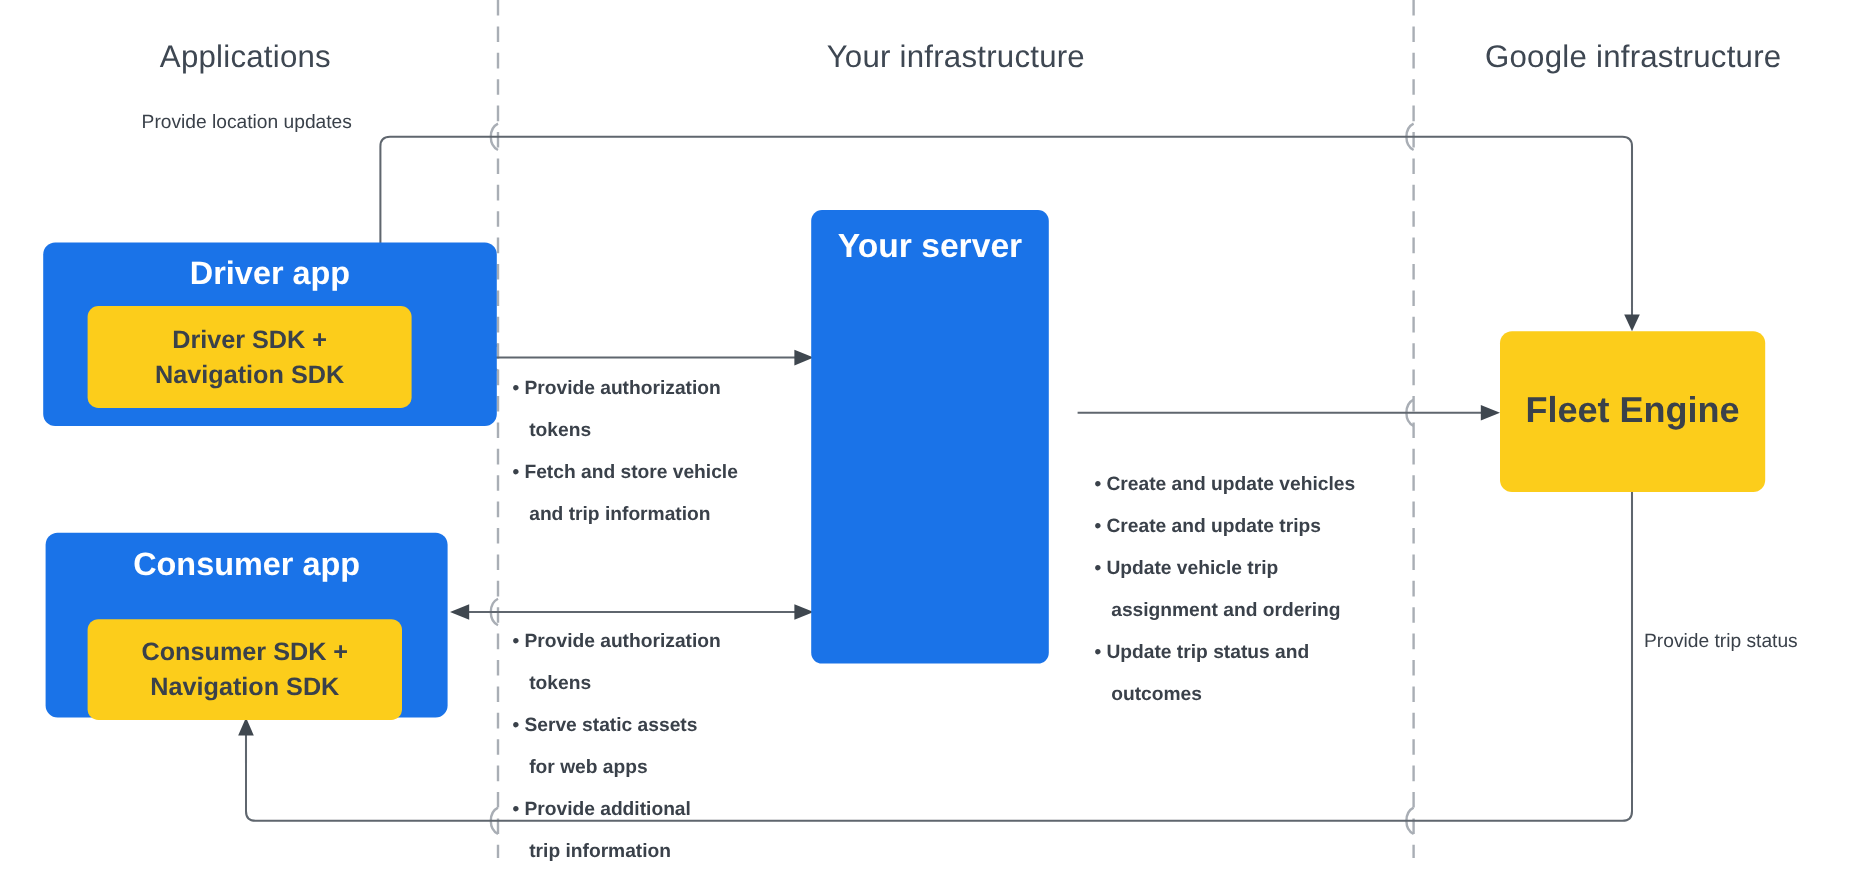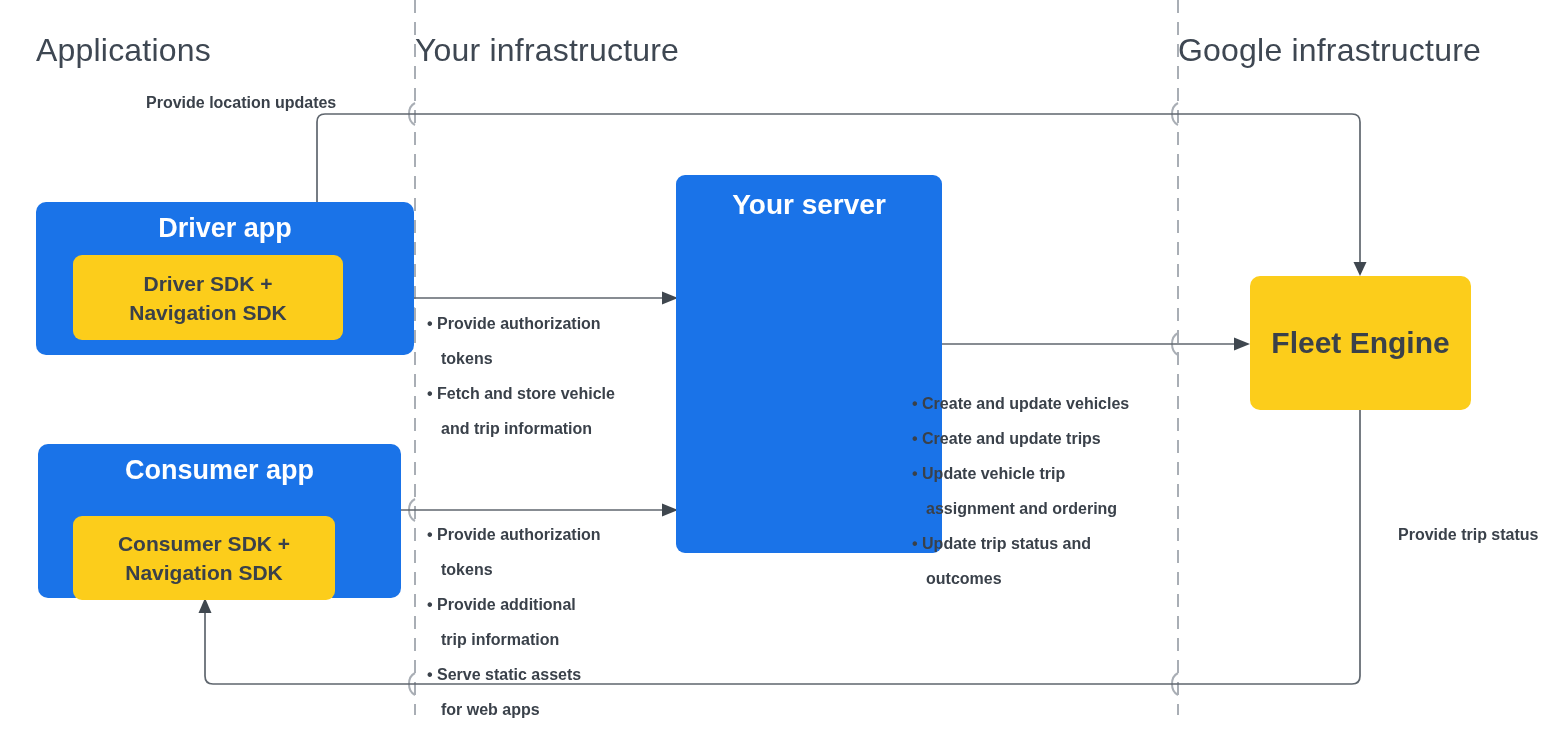--- a/index.html
+++ b/index.html
@@ -6,43 +6,42 @@
   .canvas{
     position:relative;width:1559px;height:742px;background:#ffffff;
     font-family:"Liberation Sans",sans-serif;overflow:hidden;
   }
   svg.wires{position:absolute;left:0;top:0;width:1559px;height:742px;}
   .divider{stroke:var(--dashed,#a9aeb5);stroke-width:2;stroke-dasharray:13 9;fill:none;}
   .jump{stroke:var(--dashed,#a9aeb5);stroke-width:2;fill:none;}
   .edge{stroke:var(--line,#5f666e);stroke-width:1.7;fill:none;}
   .head{fill:var(--arrowhead,#3f474f);stroke:none;}
   .col-header{
-    position:absolute;top:32px;font-size:32px;color:var(--header-text,#3e4752);
-    text-align:left;letter-spacing:.2px;
+    position:absolute;top:32px;font-size:26px;color:var(--header-text,#3e4752);
+    text-align:center;letter-spacing:.2px;
   }
   .edge-label{
-    position:absolute;font-size:16px;font-weight:bold;color:var(--dark-text,#3a414a);
+    position:absolute;font-size:16px;font-weight:normal;color:var(--dark-text,#3a414a);
     white-space:nowrap;
-    margin-left:28px;
   }
   .app-box{
     position:absolute;background:var(--blue,#1a73e8);border-radius:10px;
   }
   .app-title{
     position:absolute;left:0;right:0;top:11px;text-align:center;
     font-size:27px;font-weight:bold;color:var(--white,#ffffff);
   }
   .sdk-box{
     position:absolute;background:var(--yellow,#fccd1b);border-radius:9px;
     display:flex;align-items:center;justify-content:center;text-align:center;
     font-size:21px;font-weight:bold;color:var(--dark-text,#3a414a);
     line-height:29px;white-space:pre-line;
   }
   .server-box{
-    position:absolute;left:676px;top:175px;width:266px;height:378px;
+    position:absolute;left:676px;top:175px;width:198px;height:378px;
     background:var(--blue,#1a73e8);border-radius:9px;
   }
   .fleet-box{
     position:absolute;left:1250px;top:276px;width:221px;height:134px;
     background:var(--yellow,#fccd1b);border-radius:10px;
     display:flex;align-items:center;justify-content:center;
     font-size:30px;font-weight:bold;color:var(--dark-text,#3a414a);text-align:right;
   }
   ul.edge-list{
     position:absolute;margin:0;padding:0;list-style:none;
@@ -106,21 +105,21 @@
 
   <div class="edge-label" style="left:118px;top:94px;">Provide location updates</div>
   <div class="edge-label" style="left:1370px;top:526px;">Provide trip status</div>
 
   <div class="app-box" style="left:36px;top:202px;width:337px;height:153px;padding-left:41px;">
     <div class="app-title">Driver app</div>
     <div class="sdk-box" style="left:37px;top:53px;width:270px;height:85px;">Driver SDK +
 Navigation SDK</div>
   </div>
 
-  <div class="app-box" style="left:38px;top:444px;width:335px;height:154px;padding-left:28px;">
+  <div class="app-box" style="left:38px;top:444px;width:335px;height:154px;">
     <div class="app-title">Consumer app</div>
     <div class="sdk-box" style="left:35px;top:72px;width:262px;height:84px;">Consumer SDK +
 Navigation SDK</div>
   </div>
 
   <div class="server-box">
     <div class="app-title" style="top:14px;font-size:28px;">Your server</div>
   </div>
 
   <div class="fleet-box">
@@ -130,24 +129,24 @@
   <ul class="edge-list" style="left:427px;top:306px;width:250px;">
     <li>Provide authorization
 tokens</li>
     <li>Fetch and store vehicle
 and trip information</li>
   </ul>
 
   <ul class="edge-list" style="left:427px;top:517px;width:250px;">
     <li>Provide authorization
 tokens</li>
+    <li>Serve static assets
+for web apps</li>
     <li>Provide additional
 trip information</li>
-    <li>Serve static assets
-for web apps</li>
   </ul>
 
   <ul class="edge-list" style="left:912px;top:349px;width:270px;margin-top:37px;">
     <li>Create and update vehicles</li>
     <li>Create and update trips</li>
     <li>Update vehicle trip
 assignment and ordering</li>
     <li>Update trip status and
 outcomes</li>
   </ul>

